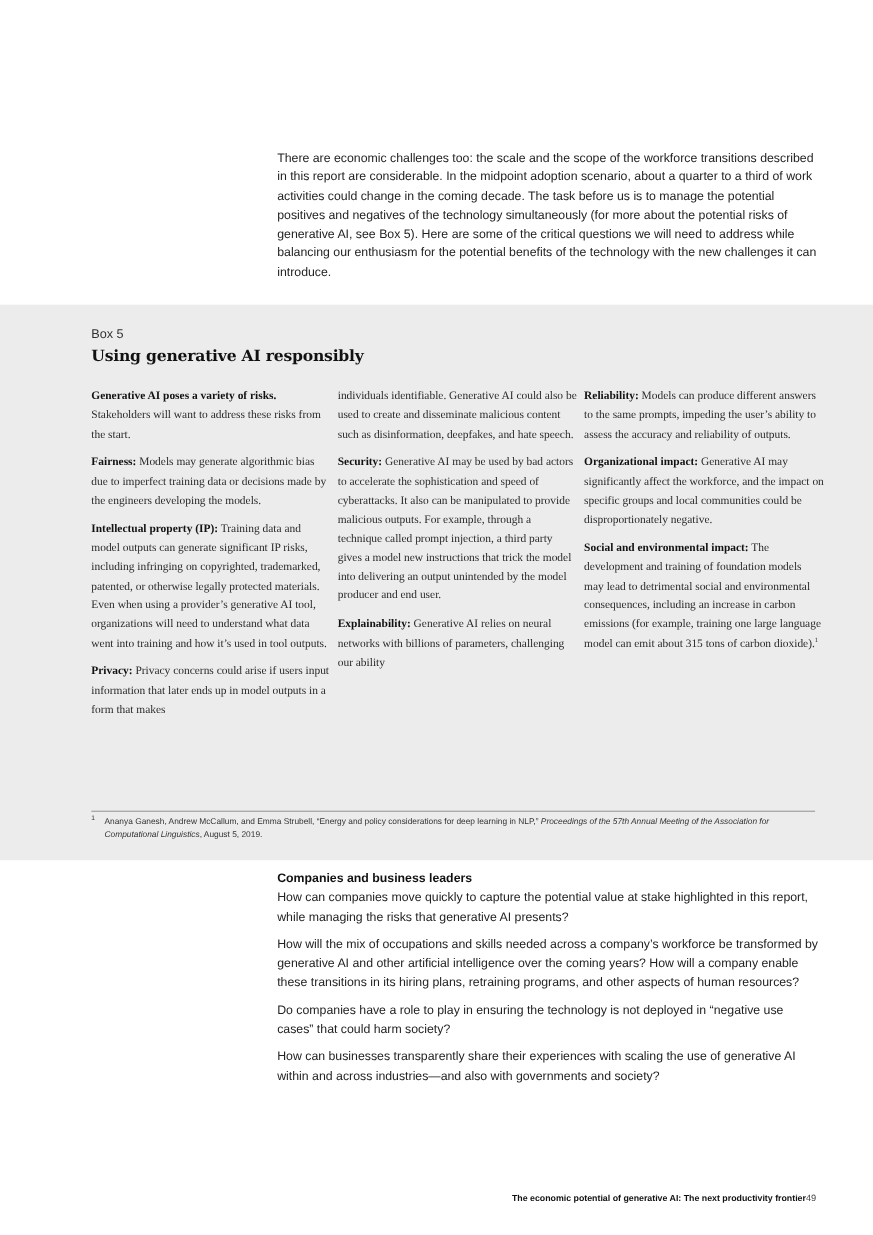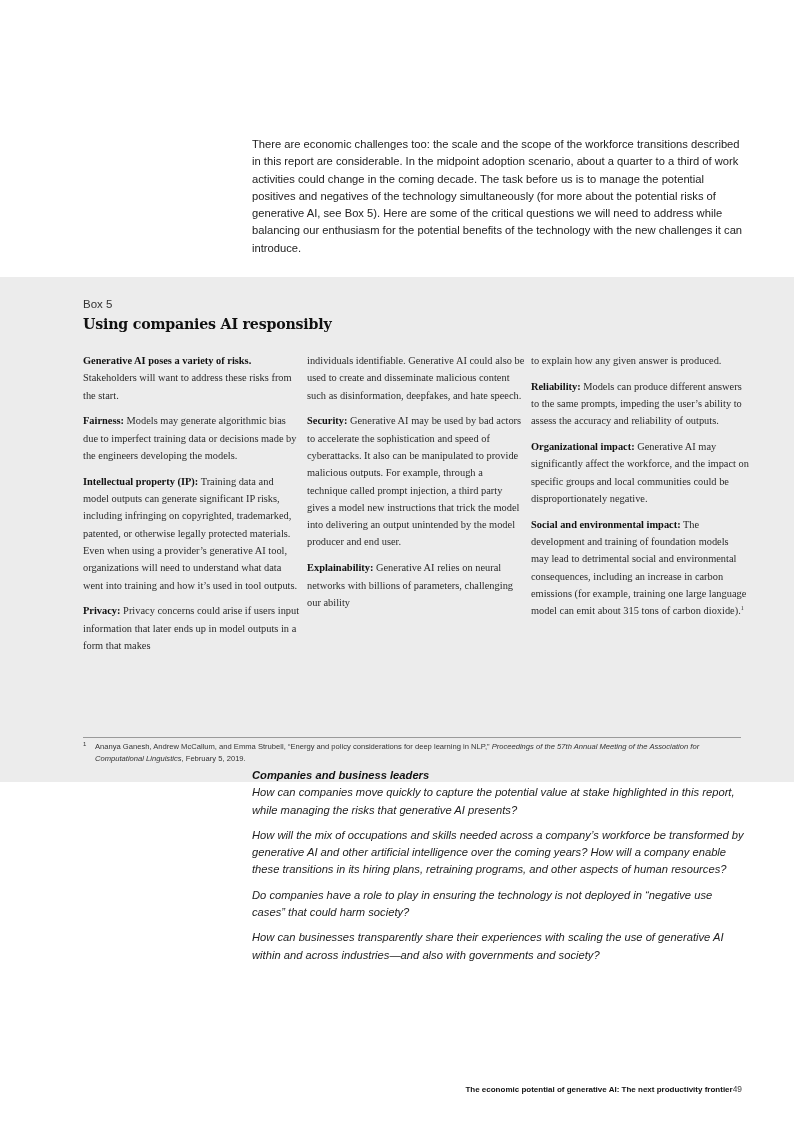--- a/index.html
+++ b/index.html
@@ -88,26 +88,25 @@
       font-size: 6px;
     }
     .footnote .fn-text {
       margin-left: 12px;
       display: block;
     }
     .footnote i { font-style: italic; }
     .questions {
       position: absolute;
       left: 252px;
-      top: 767px;
+      top: 791px;
       width: 492px;
       font-size: 11.2px;
       line-height: 17.3px;
       color: #222;
-      font-style: italic;
     }
     .questions h3 {
       margin: 0;
       font-size: 11.2px;
       line-height: 17.3px;
       font-weight: bold;
       color: #111;
     }
     .questions p { margin: 0 0 8px 0; }
     .page-footer {
@@ -122,46 +121,45 @@
     .page-footer .running-title { font-weight: bold; }
     .page-footer .page-num { color: #444; font-size: 8.4px; }
   </style>
 </head>
 <body>
 
 <p class="intro">There are economic challenges too: the scale and the scope of the workforce transitions described in this report are considerable. In the midpoint adoption scenario, about a quarter to a third of work activities could change in the coming decade. The task before us is to manage the potential positives and negatives of the technology simultaneously (for more about the potential risks of generative AI, see Box 5). Here are some of the critical questions we will need to address while balancing our enthusiasm for the potential benefits of the technology with the new challenges it can introduce.</p>
 
 <div class="box"></div>
 <p class="box-label">Box 5</p>
-<h2 class="box-title">Using companies AI responsibly</h2>
+<h2 class="box-title">Using generative AI responsibly</h2>
 
 <div class="col col1">
   <p><b>Generative AI poses a variety of risks.</b><span> Stakeholders will want to address these risks from the start.</span></p>
   <p><b>Fairness:</b><span> Models may generate algorithmic bias due to imperfect training data or decisions made by the engineers developing the models.</span></p>
   <p><b>Intellectual property (IP):</b><span> Training data and model outputs can generate significant IP risks, including infringing on copyrighted, trademarked, patented, or otherwise legally protected materials. Even when using a provider’s generative AI tool, organizations will need to understand what data went into training and how it’s used in tool outputs.</span></p>
   <p><b>Privacy:</b><span> Privacy concerns could arise if users input information that later ends up in model outputs in a form that makes</span></p>
 </div>
 
 <div class="col col2">
   <p><span>individuals identifiable. Generative AI could also be used to create and disseminate malicious content such as disinformation, deepfakes, and hate speech.</span></p>
   <p><b>Security:</b><span> Generative AI may be used by bad actors to accelerate the sophistication and speed of cyberattacks. It also can be manipulated to provide malicious outputs. For example, through a technique called prompt injection, a third party gives a model new instructions that trick the model into delivering an output unintended by the model producer and end user.</span></p>
   <p><b>Explainability:</b><span> Generative AI relies on neural networks with billions of parameters, challenging our ability</span></p>
 </div>
 
 <div class="col col3">
-  <p><span>to explain how any given answer is produced.</span></p>
   <p><b>Reliability:</b><span> Models can produce different answers to the same prompts, impeding the user’s ability to assess the accuracy and reliability of outputs.</span></p>
   <p><b>Organizational impact:</b><span> Generative AI may significantly affect the workforce, and the impact on specific groups and local communities could be disproportionately negative.</span></p>
   <p><b>Social and environmental impact:</b><span> The development and training of foundation models may lead to detrimental social and environmental consequences, including an increase in carbon emissions (for example, training one large language model can emit about 315 tons of carbon dioxide).</span><sup>1</sup></p>
 </div>
 
 <div class="rule"></div>
 <div class="footnote">
   <span class="fn-num">1</span>
-  <span class="fn-text"><span>Ananya Ganesh, Andrew McCallum, and Emma Strubell, “Energy and policy considerations for deep learning in NLP,” </span><i>Proceedings of the 57th Annual Meeting of the Association for Computational Linguistics</i><span>, February 5, 2019.</span></span>
+  <span class="fn-text"><span>Ananya Ganesh, Andrew McCallum, and Emma Strubell, “Energy and policy considerations for deep learning in NLP,” </span><i>Proceedings of the 57th Annual Meeting of the Association for Computational Linguistics</i><span>, August 5, 2019.</span></span>
 </div>
 
 <div class="questions">
   <h3>Companies and business leaders</h3>
   <p>How can companies move quickly to capture the potential value at stake highlighted in this report, while managing the risks that generative AI presents?</p>
   <p>How will the mix of occupations and skills needed across a company’s workforce be transformed by generative AI and other artificial intelligence over the coming years? How will a company enable these transitions in its hiring plans, retraining programs, and other aspects of human resources?</p>
   <p>Do companies have a role to play in ensuring the technology is not deployed in “negative use cases” that could harm society?</p>
   <p>How can businesses transparently share their experiences with scaling the use of generative AI within and across industries—and also with governments and society?</p>
 </div>
 

